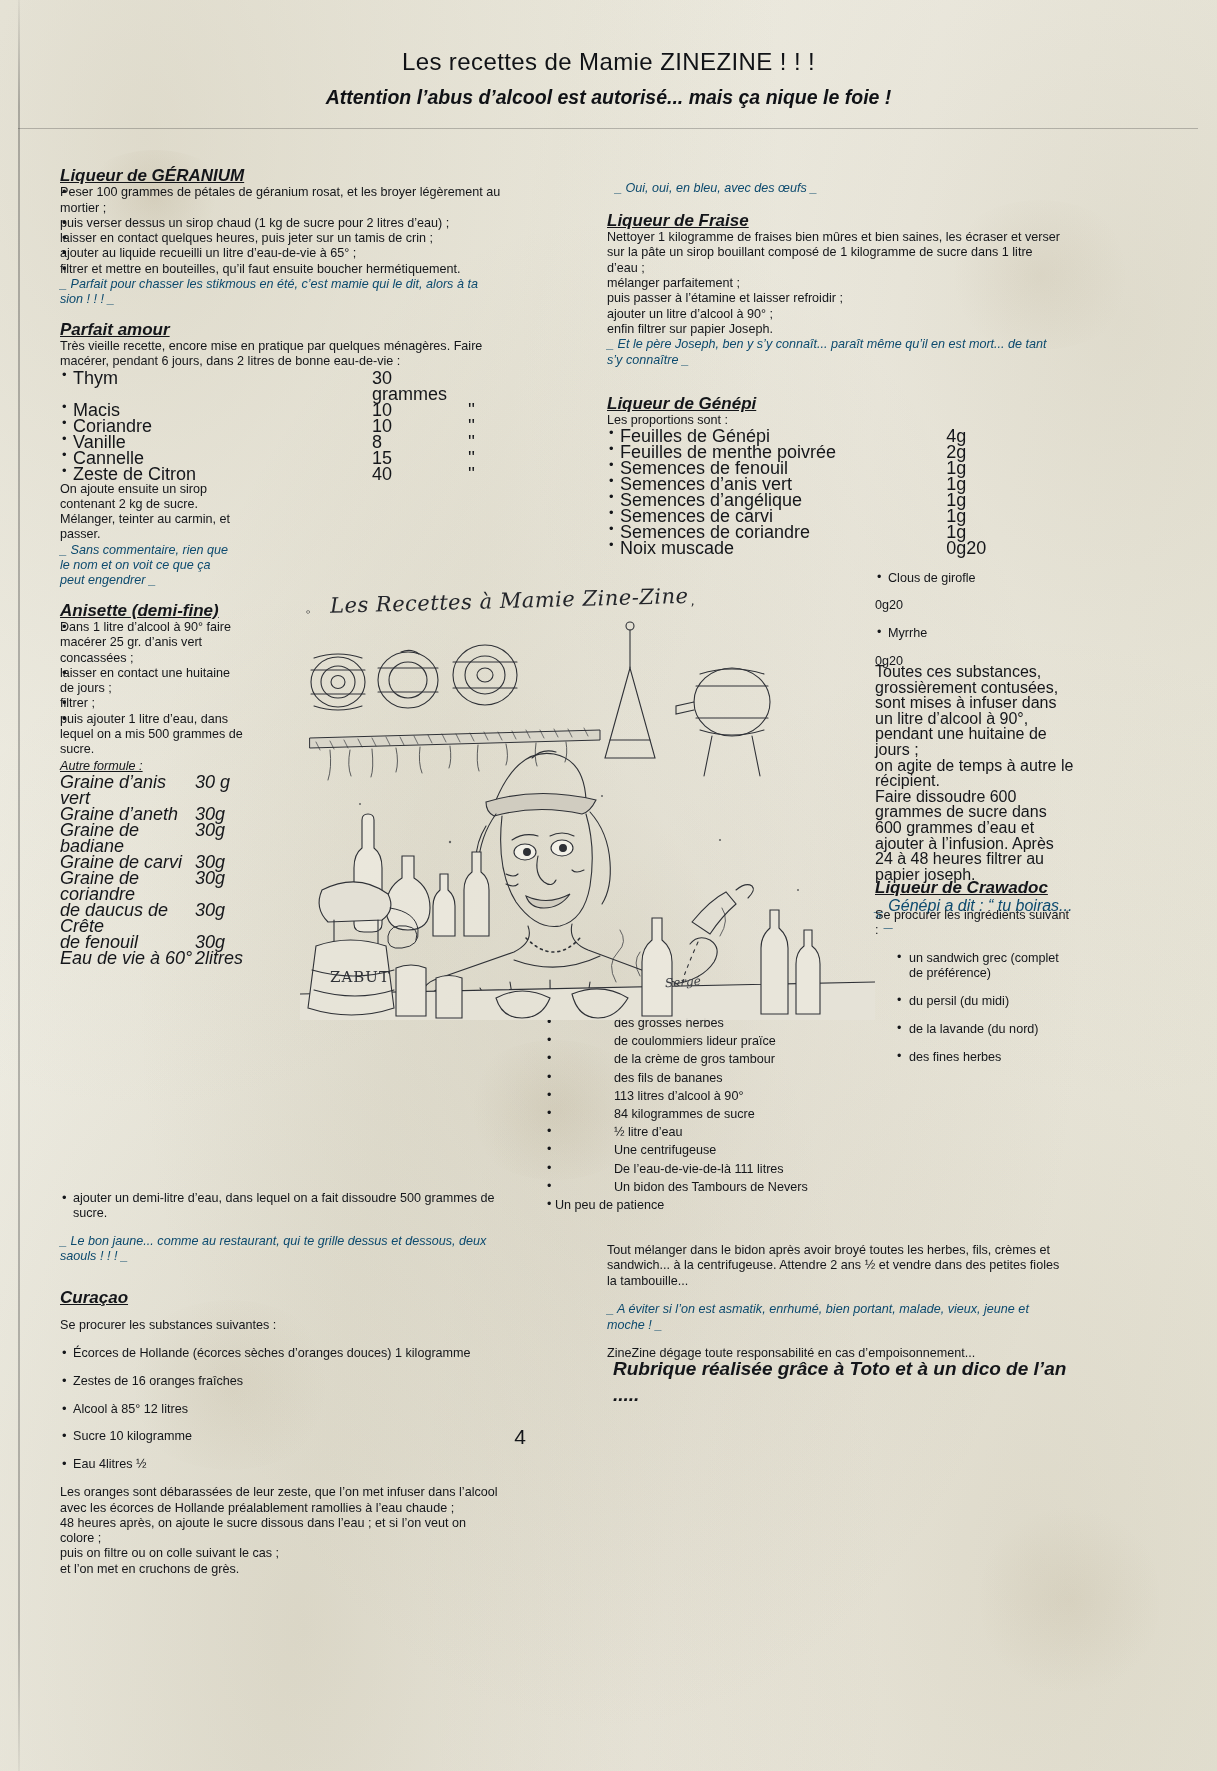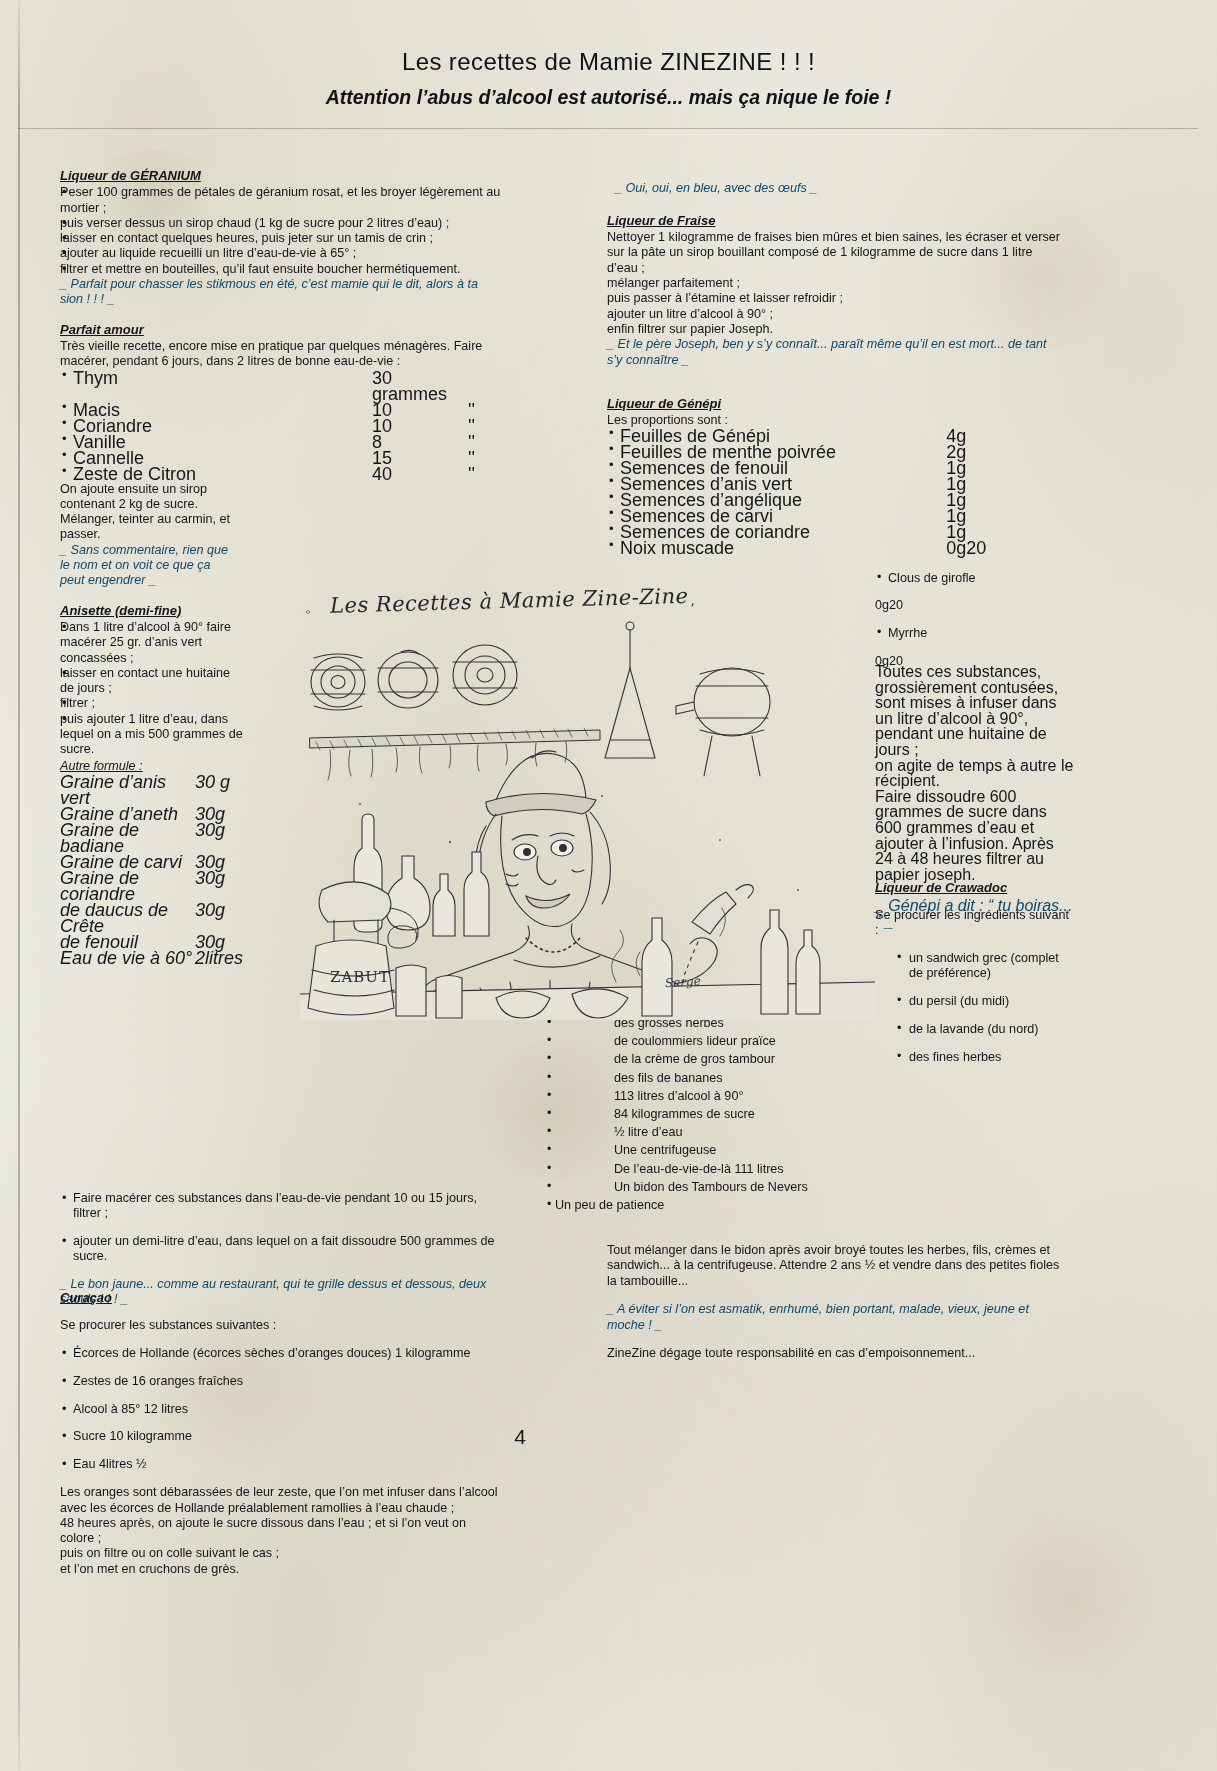--- a/index.html
+++ b/index.html
@@ -55,21 +55,21 @@
   .col {
     position:absolute;
     font-size:12.6px;
     line-height:15.3px;
     text-align:left;
   }
   .col-left  { left:60px;  top:168px; width:442px; }
   .col-right { left:607px; top:168px; width:455px; }
 
   h3.rh {
-    font-size:13px; font-weight:bold; font-style:italic;
+    font-size:17px; font-weight:bold; font-style:italic;
     text-decoration:underline;
     margin:0 0 2px 0; padding:0;
   }
   .blk { margin-bottom:14px; }
   .blk p { margin:0; padding:0; }
   .bul { position:relative; padding-left:13px; }
   .bul:before {
     content:"\2022"; position:absolute; left:2px; top:-1px; font-size:13px;
   }
   .cmt { font-style:italic; color:#0c4a6e; }
@@ -240,21 +240,20 @@
         </tr>
         <tr>
           <td>Eau de vie à 60°</td>
           <td>2litres</td>
         </tr>
       </tbody>
         </table>
     </div>
 
     <div style="position:absolute; left:0; top:1010px; width:442px;">
-      <p class="bul">Faire macérer ces substances dans l’eau-de-vie pendant 10 ou 15 jours, filtrer ;</p>
       <p class="bul">ajouter un demi-litre d’eau, dans lequel on a fait dissoudre 500 grammes de sucre.</p>
       <p class="cmt">_ Le bon jaune... comme au restaurant, qui te grille dessus et dessous, deux saouls ! ! ! _</p>
     </div>
 
     <div style="position:absolute; left:0; top:1122px; width:442px;">
       <h3 class="rh">Curaçao</h3>
       <p>Se procurer les substances suivantes :</p>
       <p class="bul">Écorces de Hollande (écorces sèches d’oranges douces) 1 kilogramme</p>
       <p class="bul">Zestes de 16 oranges fraîches</p>
       <p class="bul">Alcool à 85° 12 litres</p>
@@ -390,20 +389,21 @@
         <span class="txt" style="left:-52px">Un peu de patience</span>
       </div>
   </div>
 
   <div class="closing">
     <p>Tout mélanger dans le bidon après avoir broyé toutes les herbes, fils, crèmes et sandwich... à la centrifugeuse. Attendre 2 ans ½ et vendre dans des petites fioles la tambouille...</p>
     <p class="cmt">_ A éviter si l’on est asmatik, enrhumé, bien portant, malade, vieux, jeune et moche ! _</p>
     <p>ZineZine dégage toute responsabilité en cas d’empoisonnement...</p>
   </div>
 
+  <div class="signature">Rubrique réalisée grâce à Toto et à un dico de l’an .....</div>
   <div class="pagenum">4</div>
 
   <div class="hw-dot">◦</div>
   <div class="handwriting">Les Recettes à Mamie Zine-Zine</div>
   <div class="hw-tick">’</div>
 
   <div class="illu">
     <svg width="575" height="430" viewBox="0 0 575 430" xmlns="http://www.w3.org/2000/svg" stroke="#20232a" fill="none" stroke-width="1.1" stroke-linecap="round">
 
       <path d="M10 148 L300 140 L300 150 L10 158 Z" fill="#d9d6ca" stroke-width="1"></path>

